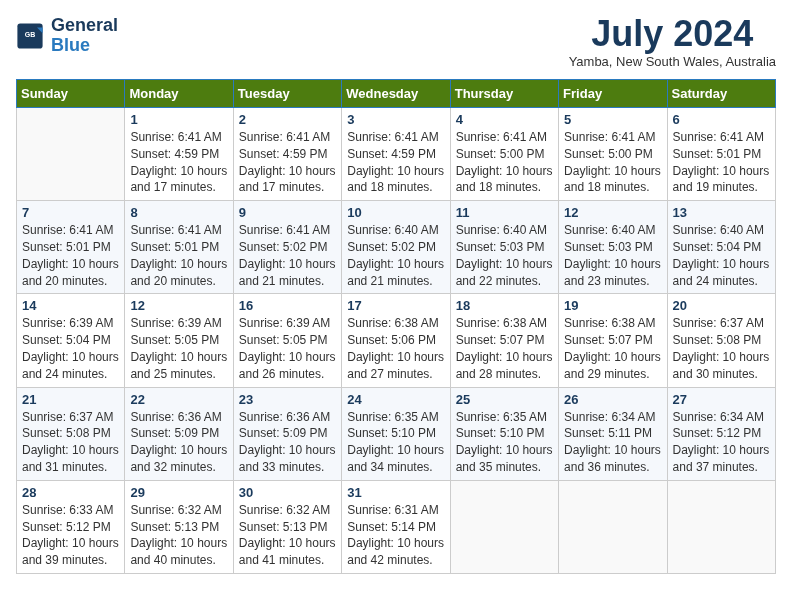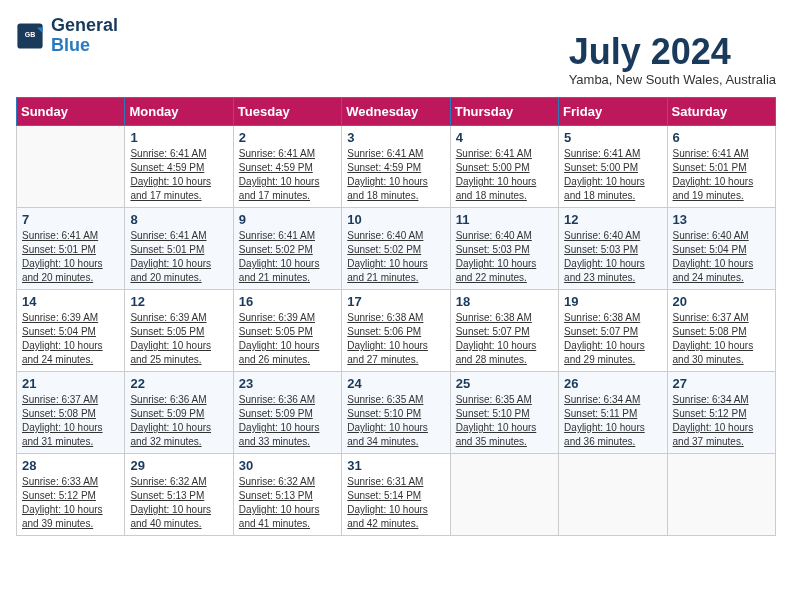--- a/index.html
+++ b/index.html
@@ -25,41 +25,40 @@
       font-size: 18px;
       font-weight: bold;
       color: #1a3a5c;
       line-height: 1.1;
     }
     .logo-icon {
       width: 28px;
       height: 28px;
     }
     .title-block {
-      text-align: left;
-      margin-top: 18px;
+      text-align: center;
     }
     .month-title {
       font-size: 36px;
       font-weight: bold;
       color: #1a3a5c;
       line-height: 1;
     }
     .location-title {
       font-size: 13px;
       color: #333;
       margin-top: 2px;
     }
     .calendar {
       width: 100%;
       border-collapse: collapse;
       font-size: 11px;
     }
     .calendar th {
-      background: #be185d;
+      background: #4d7c0f;
       color: #fff;
       padding: 6px 4px;
       text-align: left;
       font-size: 13px;
       font-weight: bold;
       border: 1px solid #2a7abf;
     }
     .calendar td {
       border: 1px solid #ccc;
       vertical-align: top;
@@ -73,23 +72,22 @@
     }
     .day-number {
       font-weight: bold;
       font-size: 13px;
       color: #1a3a5c;
       display: block;
       margin-bottom: 2px;
     }
     .day-info {
       color: #333;
-      font-size: 10px;
+      font-size: 12px;
       line-height: 1.4;
-      text-decoration: underline;
     }
     .empty-cell {
       background: #f9f9f9 !important;
     }
   </style>
 </head>
 <body>
 
 <div class="header">
   <div class="logo">

